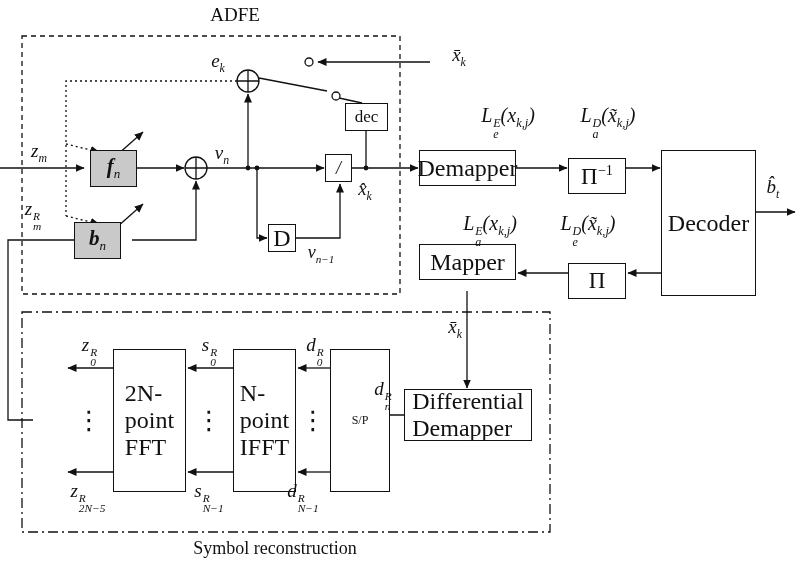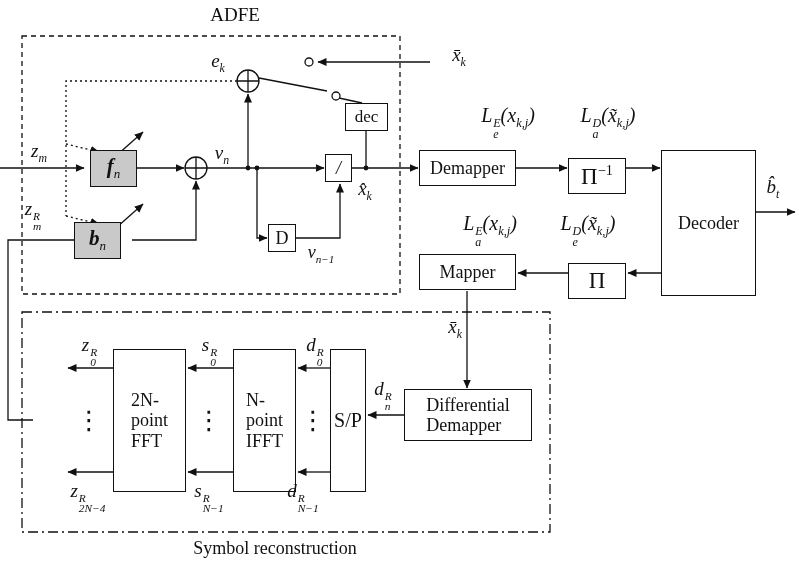--- a/index.html
+++ b/index.html
@@ -1,21 +1,21 @@
 <!DOCTYPE html>
 <html><head>
 <meta charset="utf-8">
 <style>
   html,body{margin:0;padding:0;background:#fff;}
   .canvas{position:relative;width:801px;height:576px;background:#fff;
           font-family:"Liberation Serif",serif;color:#111;overflow:hidden;}
   svg.wiring{position:absolute;left:0;top:0;z-index:1;}
   .blk{position:absolute;z-index:2;border:1.4px solid #111;background:#fff;
        display:flex;align-items:center;justify-content:center;box-sizing:border-box;
-       font-size:18px;}
+       font-size:24px;}
   .blk>span{text-align:left;white-space:pre-line;line-height:1.12;}
   .blk.gray{background:#c9c9c9;}
   .blk.m{font-style:italic;font-size:21px;}
   .blk.big{font-size:23px;margin-top:8px;}
   .lbl{position:absolute;z-index:3;font-style:italic;font-size:19px;
        text-align:center;line-height:1.15;}
   .lbl.upright{font-style:normal;}
   .lbl.big{font-size:20px;}
   sub,sup{font-size:0.62em;}
   .ss{display:inline-flex;flex-direction:column;align-items:flex-start;
@@ -113,38 +113,38 @@
 
   <div class="blk" style="left:419px;top:150px;width:97px;height:36px">
       <span>Demapper</span>
     </div>
   <div class="blk big" style="left:568px;top:150px;width:58px;height:36px">
       <span>Π<sup>−1</sup></span>
     </div>
   <div class="blk" style="left:661px;top:150px;width:95px;height:146px">
       <span>Decoder</span>
     </div>
-  <div class="blk" style="left:419px;top:254px;width:97px;height:36px">
+  <div class="blk" style="left:419px;top:244px;width:97px;height:36px">
       <span>Mapper</span>
     </div>
   <div class="blk big" style="left:568px;top:255px;width:58px;height:36px">
       <span>Π</span>
     </div>
 
   <div class="blk" style="left:113px;top:349px;width:73px;height:143px">
       <span>2N-
 point
 FFT</span>
     </div>
   <div class="blk" style="left:233px;top:349px;width:63px;height:143px">
       <span>N-
 point
 IFFT</span>
     </div>
-  <div class="blk" style="left:330px;top:349px;width:36px;height:143px;font-size:20px">
+  <div class="blk" style="left:330px;top:349px;width:60px;height:143px;font-size:12px">
       <span>S/P</span>
     </div>
   <div class="blk" style="left:404px;top:389px;width:128px;height:52px">
       <span>Differential
 Demapper</span>
     </div>
 
   <div class="lbl upright" style="left:180px;top:538px;width:190px;font-size:18px">Symbol reconstruction</div>
   <div class="lbl upright" style="left:190px;top:4px;width:90px">ADFE</div>
 
@@ -190,21 +190,21 @@
   <div class="lbl" style="left:186px;top:334px;width:47px">s<span class="ss">
         <span>R</span>
         <span>0</span>
       </span></div>
   <div class="lbl" style="left:294px;top:334px;width:42px">d<span class="ss">
         <span>R</span>
         <span>0</span>
       </span></div>
   <div class="lbl" style="left:50px;top:480px;width:76px">z<span class="ss">
         <span>R</span>
-        <span>2N−4</span>
+        <span>2N−5</span>
       </span></div>
   <div class="lbl" style="left:176px;top:480px;width:66px">s<span class="ss">
         <span>R</span>
         <span>N−1</span>
       </span></div>
   <div class="lbl" style="left:270px;top:480px;width:66px">d<span class="ss">
         <span>R</span>
         <span>N−1</span>
       </span></div>
 

